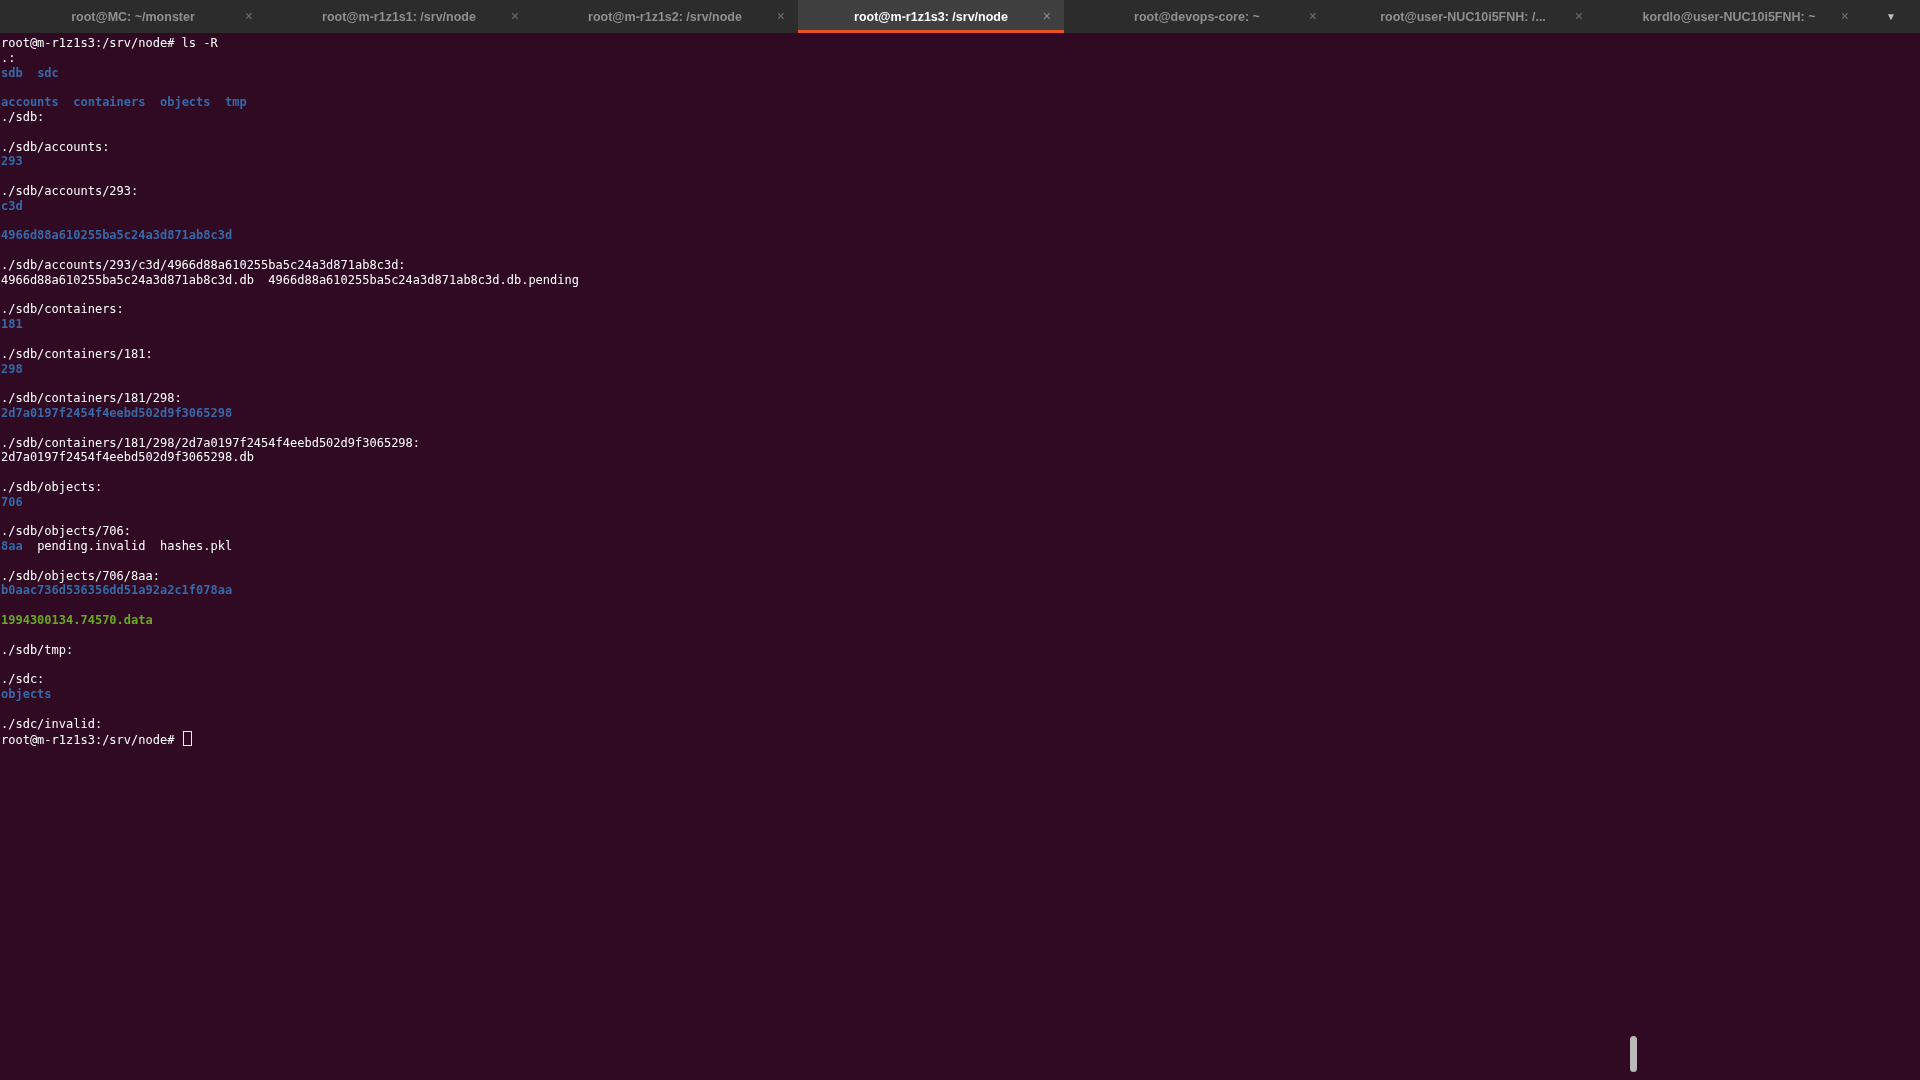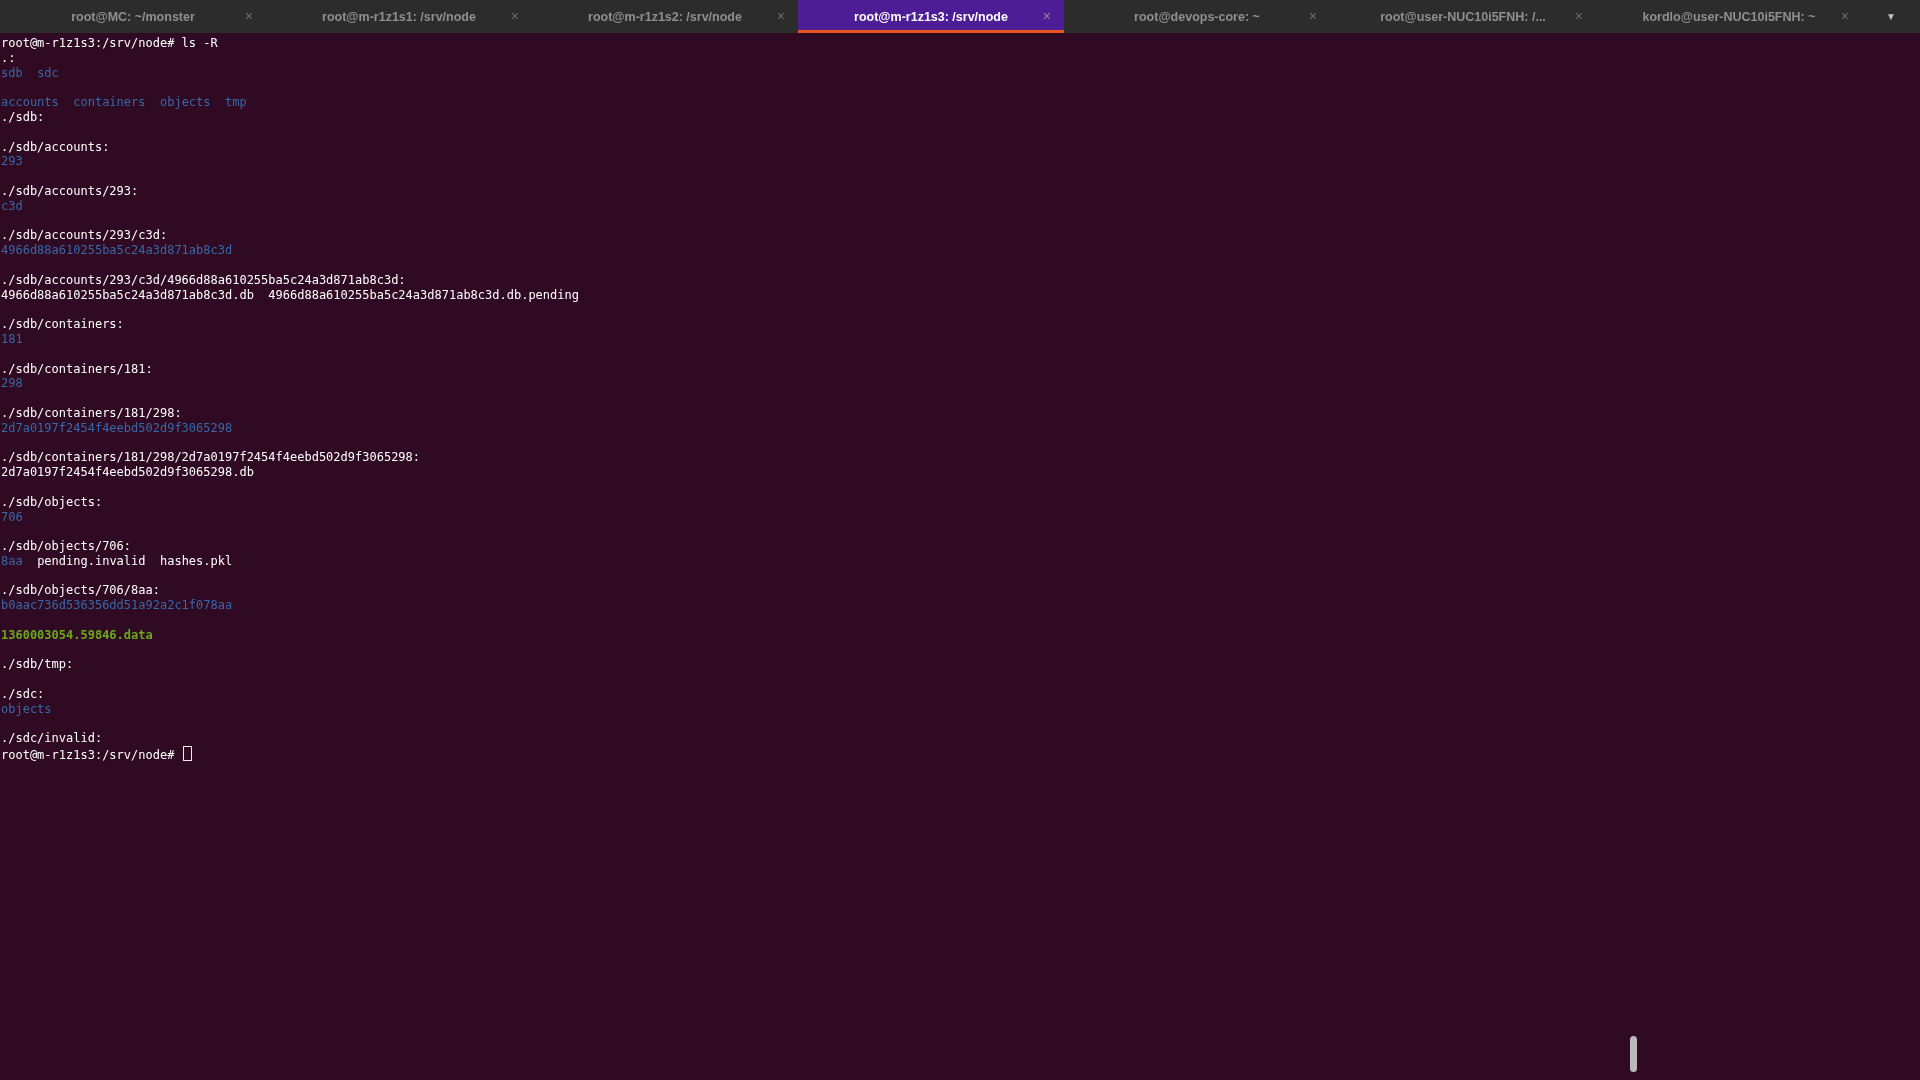--- a/index.html
+++ b/index.html
@@ -21,42 +21,42 @@
   .tab-label {
     color: var(--tab-fg, #8f8f8f);
     font-size: 12.5px; font-weight: 700;
     white-space: nowrap; overflow: hidden; text-overflow: ellipsis;
     max-width: 200px;
   }
   .tab-close {
     position: absolute; right: 13px; top: 50%; transform: translateY(-54%);
     color: #6f6f6f; font-size: 14px; line-height: 14px;
   }
-  .tab.active { background: #4c1d95; text-align: right; }
+  .tab.active { background: #404040; text-align: right; }
   .tab.active .tab-label { color: #ffffff; }
   .tab.active .tab-close { color: #8d8d8d; }
   .tab.active::after {
     content: ""; position: absolute; left: 0; right: 0; bottom: 0; height: 3px;
     background: var(--accent, #e95420);
   }
   .menu-btn {
     flex: 0 0 58px; display: flex; align-items: center; justify-content: center;
   }
   .arrow { color: #bdbdbd; font-size: 10px; }
 
   
   .terminal {
     position: absolute; left: 0; top: 33px; right: 0; bottom: 0;
     padding: 3px 12px 0 1px;
     font-size: 12px; line-height: 14.8px;
     color: var(--fg, #ffffff);
   }
   .line { height: 14.8px; white-space: pre; }
   .c-fg   { color: var(--fg, #ffffff); }
-  .c-dir  { color: var(--dir, #3768a8); font-weight: 400; }
+  .c-dir  { color: var(--dir, #3768a8); font-weight: 700; }
   .c-data { color: var(--data, #68aa1e); font-weight: 700; }
   .cursor {
     display: inline-block; width: 7px; height: 13px;
     border: 1px solid #ededed;
     vertical-align: -2px; margin-left: 1px;
     background: transparent;
   }
 
   
   .scroll-thumb {
@@ -109,21 +109,20 @@
       <div class="line"></div>
       <div class="line"><span class="c-dir">accounts</span><span class="c-fg">  </span><span class="c-dir">containers</span><span class="c-fg">  </span><span class="c-dir">objects</span><span class="c-fg">  </span><span class="c-dir">tmp</span></div>
       <div class="line"><span class="c-fg">./sdb:</span></div>
       <div class="line"></div>
       <div class="line"><span class="c-fg">./sdb/accounts:</span></div>
       <div class="line"><span class="c-dir">293</span></div>
       <div class="line"></div>
       <div class="line"><span class="c-fg">./sdb/accounts/293:</span></div>
       <div class="line"><span class="c-dir">c3d</span></div>
       <div class="line"></div>
-      <div class="line"><span class="c-fg">./sdb/accounts/293/c3d:</span></div>
       <div class="line"><span class="c-dir">4966d88a610255ba5c24a3d871ab8c3d</span></div>
       <div class="line"></div>
       <div class="line"><span class="c-fg">./sdb/accounts/293/c3d/4966d88a610255ba5c24a3d871ab8c3d:</span></div>
       <div class="line"><span class="c-fg">4966d88a610255ba5c24a3d871ab8c3d.db  4966d88a610255ba5c24a3d871ab8c3d.db.pending</span></div>
       <div class="line"></div>
       <div class="line"><span class="c-fg">./sdb/containers:</span></div>
       <div class="line"><span class="c-dir">181</span></div>
       <div class="line"></div>
       <div class="line"><span class="c-fg">./sdb/containers/181:</span></div>
       <div class="line"><span class="c-dir">298</span></div>
@@ -136,21 +135,21 @@
       <div class="line"></div>
       <div class="line"><span class="c-fg">./sdb/objects:</span></div>
       <div class="line"><span class="c-dir">706</span></div>
       <div class="line"></div>
       <div class="line"><span class="c-fg">./sdb/objects/706:</span></div>
       <div class="line"><span class="c-dir">8aa</span><span class="c-fg">  pending.invalid  hashes.pkl</span></div>
       <div class="line"></div>
       <div class="line"><span class="c-fg">./sdb/objects/706/8aa:</span></div>
       <div class="line"><span class="c-dir">b0aac736d536356dd51a92a2c1f078aa</span></div>
       <div class="line"></div>
-      <div class="line"><span class="c-data">1360003054.59846.data</span></div>
+      <div class="line"><span class="c-data">1994300134.74570.data</span></div>
       <div class="line"></div>
       <div class="line"><span class="c-fg">./sdb/tmp:</span></div>
       <div class="line"></div>
       <div class="line"><span class="c-fg">./sdc:</span></div>
       <div class="line"><span class="c-dir">objects</span></div>
       <div class="line"></div>
       <div class="line"><span class="c-fg">./sdc/invalid:</span></div>
       <div class="line"><span class="c-fg">root@m-r1z1s3:/srv/node# </span><span class="cursor"></span></div>
     </div>
   <div class="scroll-thumb"></div>

